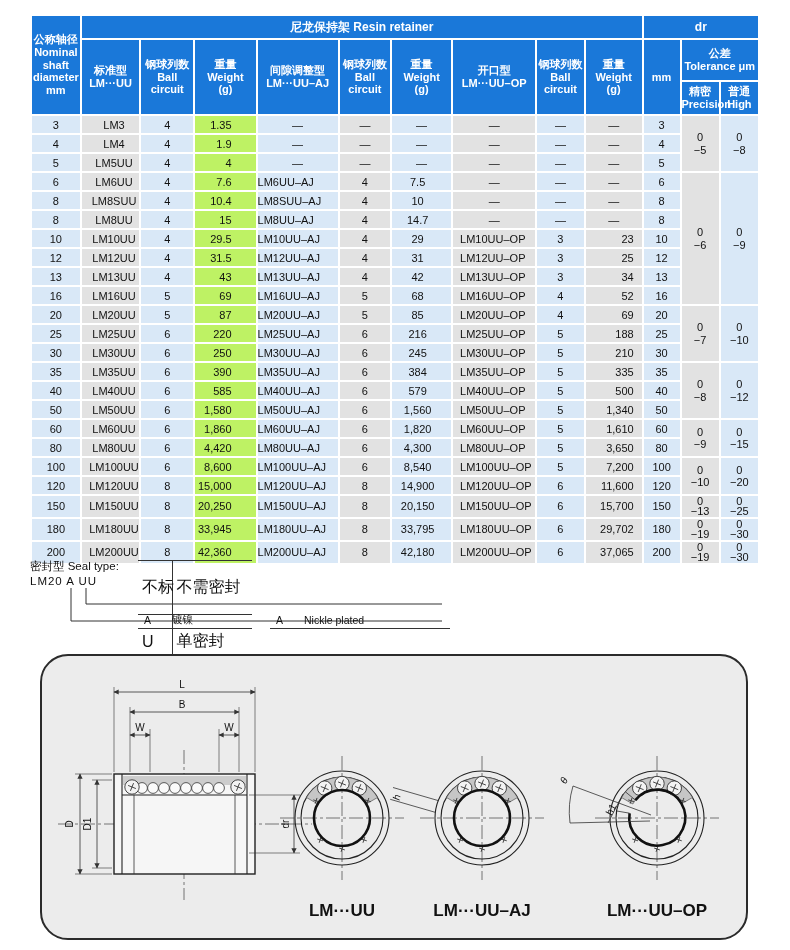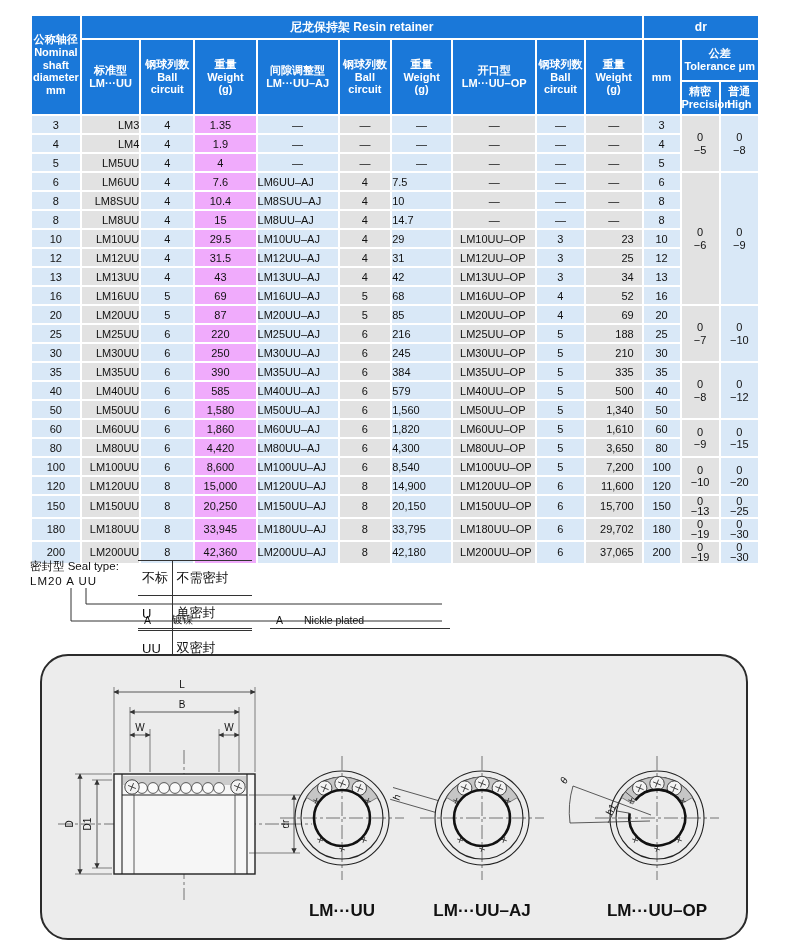--- a/index.html
+++ b/index.html
@@ -7,42 +7,42 @@
   #page { position:relative; width:790px; height:950px; background:#fff; overflow:hidden; }
 
   
   table.spec { position:absolute; left:30px; top:14px; width:730px; border-collapse:separate; border-spacing:2px; table-layout:fixed; }
   table.spec th { background:#1a78d9; color:#fff; font-weight:bold; font-size:11px; line-height:1.18; text-align:center; vertical-align:middle; white-space:pre-line; padding:1px 0; }
   table.spec th.band { font-size:12px; height:22px; }
   table.spec thead tr.r2 th { height:40px;margin-top:24px; }
   table.spec thead tr.r3 th { height:32px; }
   table.spec td { font-size:11px; color:#111; height:17px; vertical-align:middle; white-space:pre-line; }
   td.c0 { background:#d9e8f7; text-align:center; }
-  td.c1 { background:#e2e2e2; text-align:right; padding-left:7px; }
+  td.c1 { background:#e2e2e2; text-align:center; padding-left:7px; }
   td.c2 { background:#d9e8f7; text-align:center; }
-  td.c3 { background:#f0abfc; text-align:center; padding-right:10px; }
+  td.c3 { background:#bef264; text-align:right; padding-right:24px; }
   td.c4 { background:#d9e8f7; text-align:left; }
   td.c5 { background:#e2e2e2; text-align:center; }
-  td.c6 { background:#d9e8f7; text-align:left; padding-right:8px; }
+  td.c6 { background:#d9e8f7; text-align:center; padding-right:8px; }
   td.c7 { background:#e2e2e2; text-align:left; padding-left:7px; }
   td.c8 { background:#d9e8f7; text-align:center; }
   td.c9 { background:#e2e2e2; text-align:right; padding-right:8px; }
   td.c10 { background:#d9e8f7; text-align:center; }
   td.dash { text-align:center !important; padding:0 !important; }
   td.tol { text-align:center; line-height:1.1; font-size:11px; }
   td.tolp { background:#e2e2e2; }
   td.tolh { background:#d9e8f7; }
   td.tol-small { font-size:9px; line-height:0.95; }
 
   
   .seal { position:absolute; left:30px; top:558px; width:730px; height:92px; font-size:11.5px; color:#111; }
   .seal .title { position:absolute; left:0; top:1px; }
   .seal .code  { position:absolute; left:0; top:17px; letter-spacing:1px; }
   .mini { position:absolute; top:2px; border-collapse:collapse; table-layout:fixed; }
-  .mini td { border-top:1px solid #333; border-bottom:1px solid #333; font-size:13px; height:14px; padding:8px 4px; white-space:nowrap; }
+  .mini td { border-top:1px solid #333; border-bottom:1px solid #333; font-size:16px; height:14px; padding:16px 4px; white-space:nowrap; }
   .mini td:first-child { border-right:1px solid #333; }
   .mini.cn { left:108px; width:114px; }
   .mini.en { left:240px; width:180px; }
   .plating { position:absolute; top:54px; height:17px; border-bottom:1px solid #333; font-size:10.5px; display:flex; align-items:center; }
   .plating.cn { left:108px; width:114px; }
   .plating.en { left:240px; width:180px; }
   .plating .k { width:34px; padding-left:6px; }
   .note { position:absolute; left:458px; top:2px; font-size:11px; line-height:1.45; }
   svg.connector { position:absolute; left:0; top:0; width:730px; height:92px; pointer-events:none; }
 

